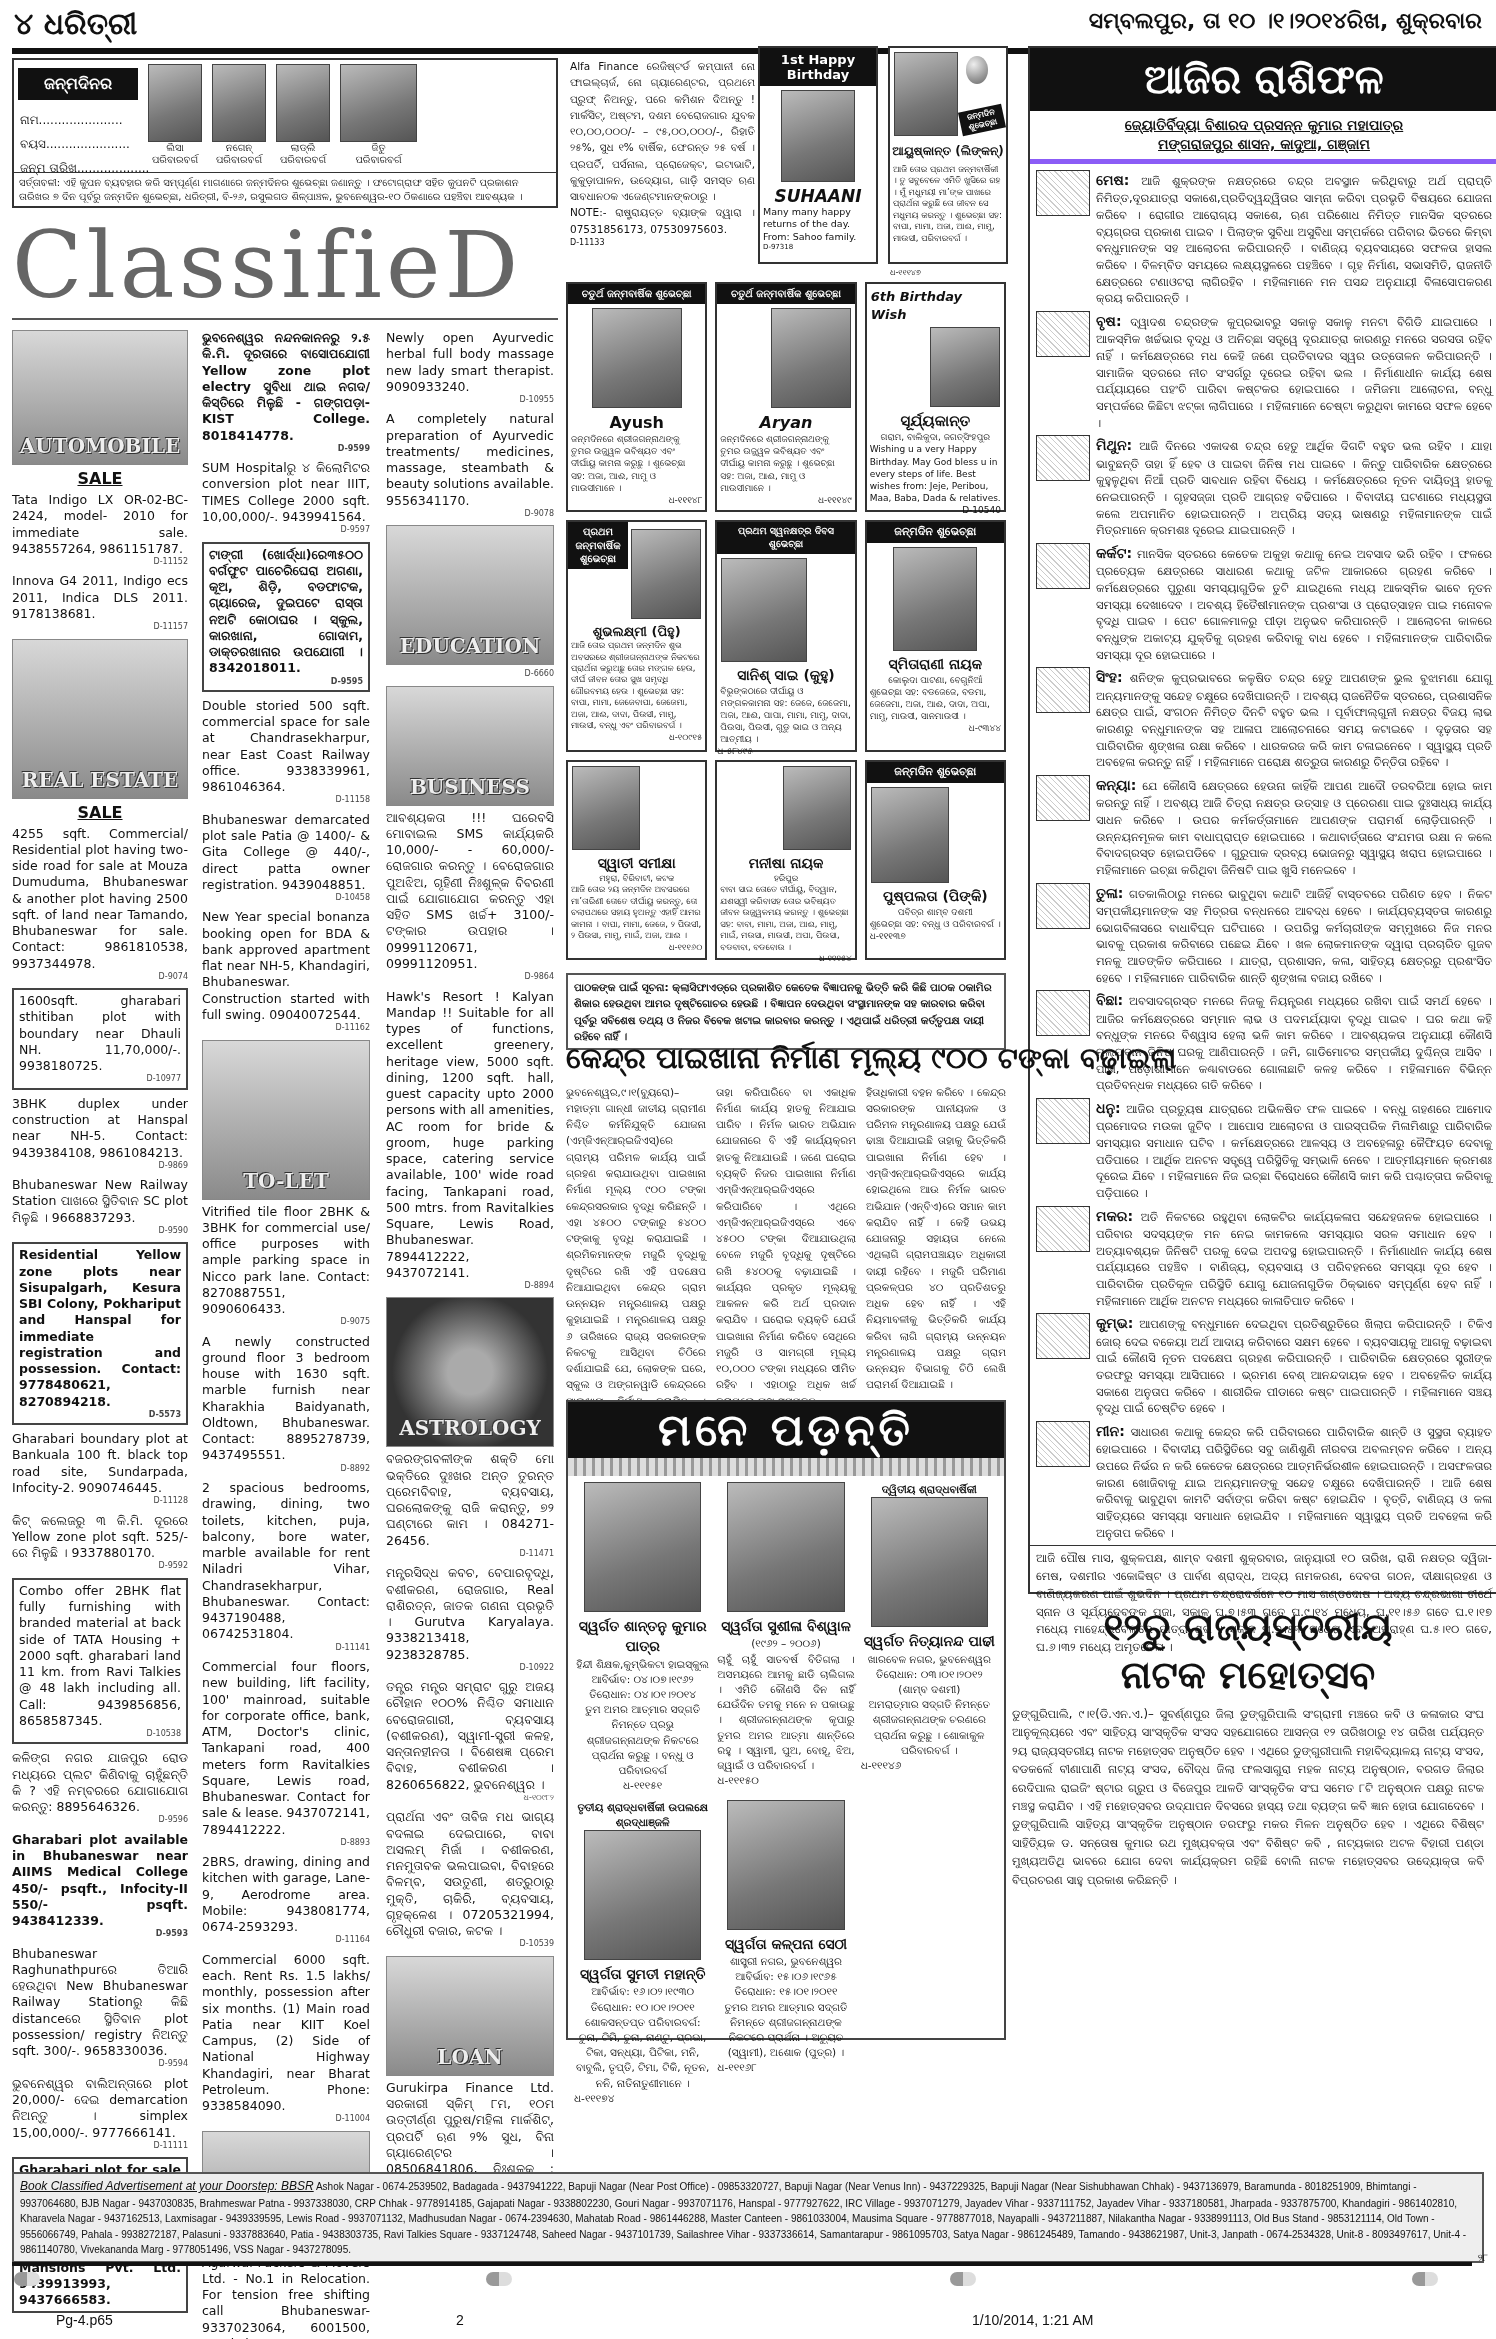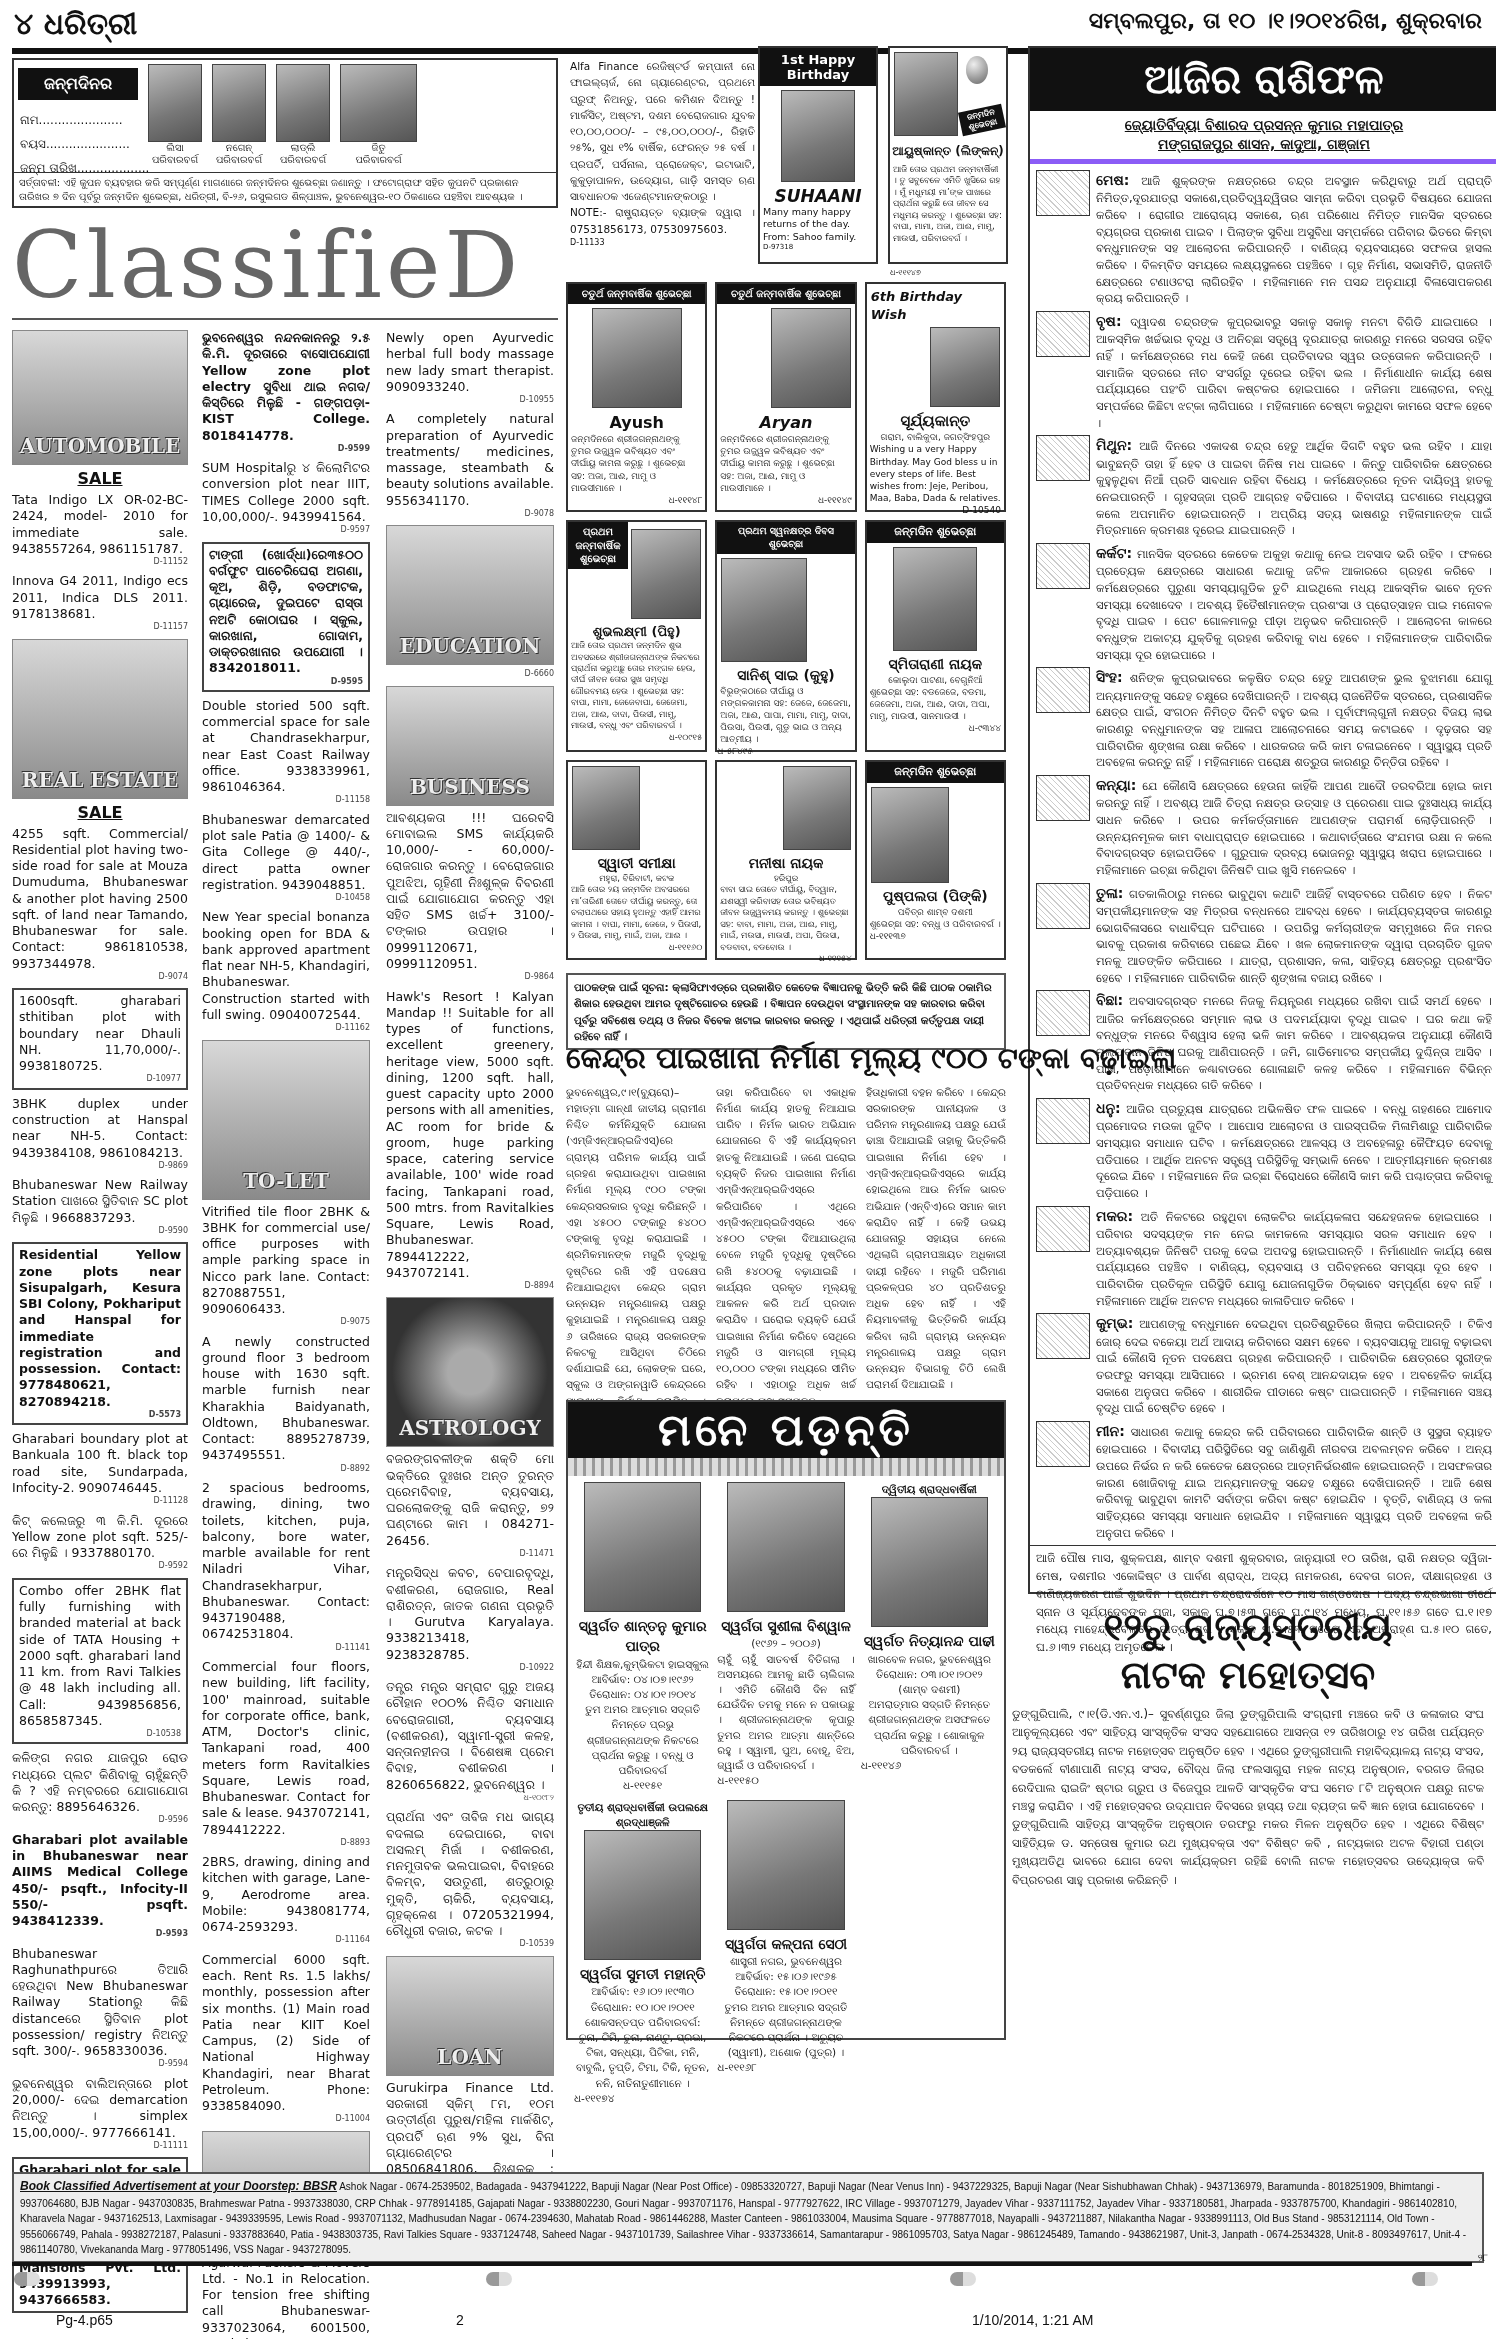--- a/index.html
+++ b/index.html
@@ -328,21 +328,21 @@
         <div style="text-align:justify">ଚାହୁଁ ଚାହୁଁ ସାତବର୍ଷ ବିତିଗଲା । ଅସମୟରେ ଆମକୁ ଛାଡି ଚାଲିଗଲ । ଏମିତି କୌଣସି ଦିନ ନାହିଁ ଯେଉଁଦିନ ତମକୁ ମନେ ନ ପକାଉଛୁ । ଶ୍ରୀଜଗନ୍ନାଥଙ୍କ କୃପାରୁ ତୁମର ଅମର ଆତ୍ମା ଶାନ୍ତିରେ ରହୁ । ସ୍ୱାମୀ, ପୁଅ, ବୋହୂ, ଝିଅ, ଜ୍ୱାଇଁ ଓ ପରିବାରବର୍ଗ ।</div>
         <div style="text-align:left">ଧ-୧୧୧୫୦</div>
       </div>
     <div class="obit">
         <div style="font-weight:bold">ଦ୍ୱିତୀୟ ଶ୍ରାଦ୍ଧବାର୍ଷିକୀ</div>
         <div class="photo" style="height:130px;margin:0 10px 4px"></div>
         <div class="nm">ସ୍ୱର୍ଗତ ନିତ୍ୟାନନ୍ଦ ପାଢୀ</div>
         <div>ଖାରବେଳ ନଗର, ଭୁବନେଶ୍ୱର</div>
         <div>ତିରୋଧାନ: ୦୩।୦୧।୨୦୧୨</div>
         <div>(ଶାମ୍ବ ଦଶମୀ)</div>
-        <div>ଅମରାତ୍ମାର ସଦ୍‌ଗତି ନିମନ୍ତେ ଶ୍ରୀଜଗନ୍ନାଥଙ୍କ ଅସଫଳତେ ପ୍ରାର୍ଥନା କରୁଛୁ । ଶୋକାକୁଳ ପରିବାରବର୍ଗ ।</div>
+        <div>ଅମରାତ୍ମାର ସଦ୍‌ଗତି ନିମନ୍ତେ ଶ୍ରୀଜଗନ୍ନାଥଙ୍କ ଚରଣରେ ପ୍ରାର୍ଥନା କରୁଛୁ । ଶୋକାକୁଳ ପରିବାରବର୍ଗ ।</div>
         <div style="text-align:left">ଧ-୧୧୧୪୬</div>
       </div>
     <div class="obit">
         <div style="font-weight:bold">ତୃତୀୟ ଶ୍ରାଦ୍ଧବାର୍ଷିକୀ ଉପଲକ୍ଷେ ଶ୍ରଦ୍ଧାଞ୍ଜଳି</div>
         <div class="photo" style="height:130px;margin:0 10px 4px"></div>
         <div class="nm">ସ୍ୱର୍ଗତା ସୁମତୀ ମହାନ୍ତି</div>
         <div>ଆବିର୍ଭାବ: ୧୬।୦୨।୧୯୩୦</div>
         <div>ତିରୋଧାନ: ୧୦।୦୧।୨୦୧୧</div>
         <div>ଶୋକସନ୍ତପ୍ତ ପରିବାରବର୍ଗ: ଚୁନା, ଟିମି, ତୁନା, ନାଣ୍ଟୁ, ପ୍ରଭା, ଟିକା, ସନ୍ଧ୍ୟା, ପିଟିକା, ମନି, ବାବୁଲି, ତୃପ୍ତି, ଟିମା, ଟିକି, ନୂତନ, ନନି, ନାତିନାତୁଣୀମାନେ ।</div>
         <div style="text-align:left">ଧ-୧୧୧୭୪</div>
@@ -359,21 +359,21 @@
   </div>
 </div>
 
 <div class="abs" style="left:1012px;top:1604px;width:472px">
   <div style="text-align:center;font-weight:bold;font-size:38px;line-height:1.25">୧୨ରୁ ରାଜ୍ୟସ୍ତରୀୟ</div>
   <div style="text-align:center;font-weight:bold;font-size:38px;line-height:1.25">ନାଟକ ମହୋତ୍ସବ</div>
   <div class="col-text" style="margin-top:6px;font-size:11.5px;line-height:1.6">ଡୁଙ୍ଗୁରିପାଲି, ୯।୧(ଡି.ଏନ.ଏ.)– ସୁବର୍ଣ୍ଣପୁର ଜିଲା ଡୁଙ୍ଗୁରିପାଲି ସଂଗ୍ରାମୀ ମଞ୍ଚରେ କବି ଓ କଳାକାର ସଂଘ ଆନୁକୂଲ୍ୟରେ ଏବଂ ସାହିତ୍ୟ ସାଂସ୍କୃତିକ ସଂସଦ ସହଯୋଗରେ ଆସନ୍ତା ୧୨ ତାରିଖଠାରୁ ୧୪ ତାରିଖ ପର୍ଯ୍ୟନ୍ତ ୨ୟ ରାଜ୍ୟସ୍ତରୀୟ ନାଟକ ମହୋତ୍ସବ ଅନୁଷ୍ଠିତ ହେବ । ଏଥିରେ ଡୁଙ୍ଗୁରୀପାଲି ମହାବିଦ୍ୟାଳୟ ନାଟ୍ୟ ସଂସଦ, ବଡକର୍ଲେ ବୀଣାପାଣି ନାଟ୍ୟ ସଂସଦ, ବୌଦ୍ଧ ଜିଲା ଫଲସାଗୁରା ମହକ ନାଟ୍ୟ ଅନୁଷ୍ଠାନ, ବରଗଡ ଜିଲାର ରେଦିପାଲ ରାଇଜିଂ ଷ୍ଟାର ଗ୍ରୁପ ଓ ବିଜେପୁର ଆଳତି ସାଂସ୍କୃତିକ ସଂଘ ସମେତ ୮ଟି ଅନୁଷ୍ଠାନ ପକ୍ଷରୁ ନାଟକ ମଞ୍ଚସ୍ଥ କରାଯିବ । ଏହି ମହୋତ୍ସବର ଉଦ୍‌ଯାପନ ଦିବସରେ ହାସ୍ୟ ତଥା ବ୍ୟଙ୍ଗ କବି ଜ୍ଞାନ ହୋତା ଯୋଗଦେବେ । ଡୁଙ୍ଗୁରିପାଲି ସାହିତ୍ୟ ସାଂସ୍କୃତିକ ଅନୁଷ୍ଠାନ ତରଫରୁ ମକର ମିଳନ ଅନୁଷ୍ଠିତ ହେବ । ଏଥିରେ ବିଶିଷ୍ଟ ସାହିତ୍ୟିକ ଡ. ସନ୍ତୋଷ କୁମାର ରଥ ମୁଖ୍ୟବକ୍ତା ଏବଂ ବିଶିଷ୍ଟ କବି , ନାଟ୍ୟକାର ଅଟଳ ବିହାରୀ ପଣ୍ଡା ମୁଖ୍ୟଅତିଥି ଭାବରେ ଯୋଗ ଦେବା କାର୍ଯ୍ୟକ୍ରମ ରହିଛି ବୋଲି ନାଟକ ମହୋତ୍ସବର ଉଦ୍ୟୋକ୍ତା କବି ବିପ୍ରଚରଣ ସାହୁ ପ୍ରକାଶ କରିଛନ୍ତି ।</div>
 </div>
 
 <div class="abs footer-bar" style="top:2172px">
-  <span style="font-weight:bold;font-style:italic;font-size:12px;text-decoration:underline">Book Classified Advertisement at your Doorstep: BBSR</span>
+  <span style="font-weight:normal;font-style:italic;font-size:12px;text-decoration:underline">Book Classified Advertisement at your Doorstep: BBSR</span>
   <span>Ashok Nagar - 0674-2539502, Badagada - 9437941222, Bapuji Nagar (Near Post Office) - 09853320727, Bapuji Nagar (Near Venus Inn) - 9437229325, Bapuji Nagar (Near Sishubhawan Chhak) - 9437136979, Baramunda - 8018251909, Bhimtangi - 9937064680, BJB Nagar - 9437030835, Brahmeswar Patna - 9937338030, CRP Chhak - 9778914185, Gajapati Nagar - 9338802230, Gouri Nagar - 9937071176, Hanspal - 9777927622, IRC Village - 9937071279, Jayadev Vihar - 9337111752, Jayadev Vihar - 9337180581, Jharpada - 9337875700, Khandagiri - 9861402810, Kharavela Nagar - 9437162513, Laxmisagar - 9439339595, Lewis Road - 9937071132, Madhusudan Nagar - 0674-2394630, Mahatab Road - 9861446288, Master Canteen - 9861033004, Mausima Square - 9778877018, Nayapalli - 9437211887, Nilakantha Nagar - 9338991113, Old Bus Stand - 9853121114, Old Town - 9556066749, Pahala - 9938272187, Palasuni - 9337883640, Patia - 9438303735, Ravi Talkies Square - 9337124748, Saheed Nagar - 9437101739, Sailashree Vihar - 9337336614, Samantarapur - 9861095703, Satya Nagar - 9861245489, Tamando - 9438621987, Unit-3, Janpath - 0674-2534328, Unit-8 - 8093497617, Unit-4 - 9861140780, Vivekananda Marg - 9778051496, VSS Nagar - 9437278095.</span>
 </div>
 <div class="abs" style="left:12px;right:24px;top:2262px;height:4px;background:#111"></div>
 <div class="abs" style="right:8px;top:2252px;font-size:10px">୨୮</div>
 <div class="abs dot" style="left:14px;top:2272px"></div>
 <div class="abs dot" style="left:486px;top:2272px"></div>
 <div class="abs dot" style="left:950px;top:2272px"></div>
 <div class="abs dot" style="left:1412px;top:2272px"></div>
 <div class="abs" style="left:56px;top:2312px;font-size:14px;font-family:'Liberation Sans',sans-serif">Pg-4.p65</div>
 <div class="abs" style="left:456px;top:2312px;font-size:14px;font-family:'Liberation Sans',sans-serif">2</div>

